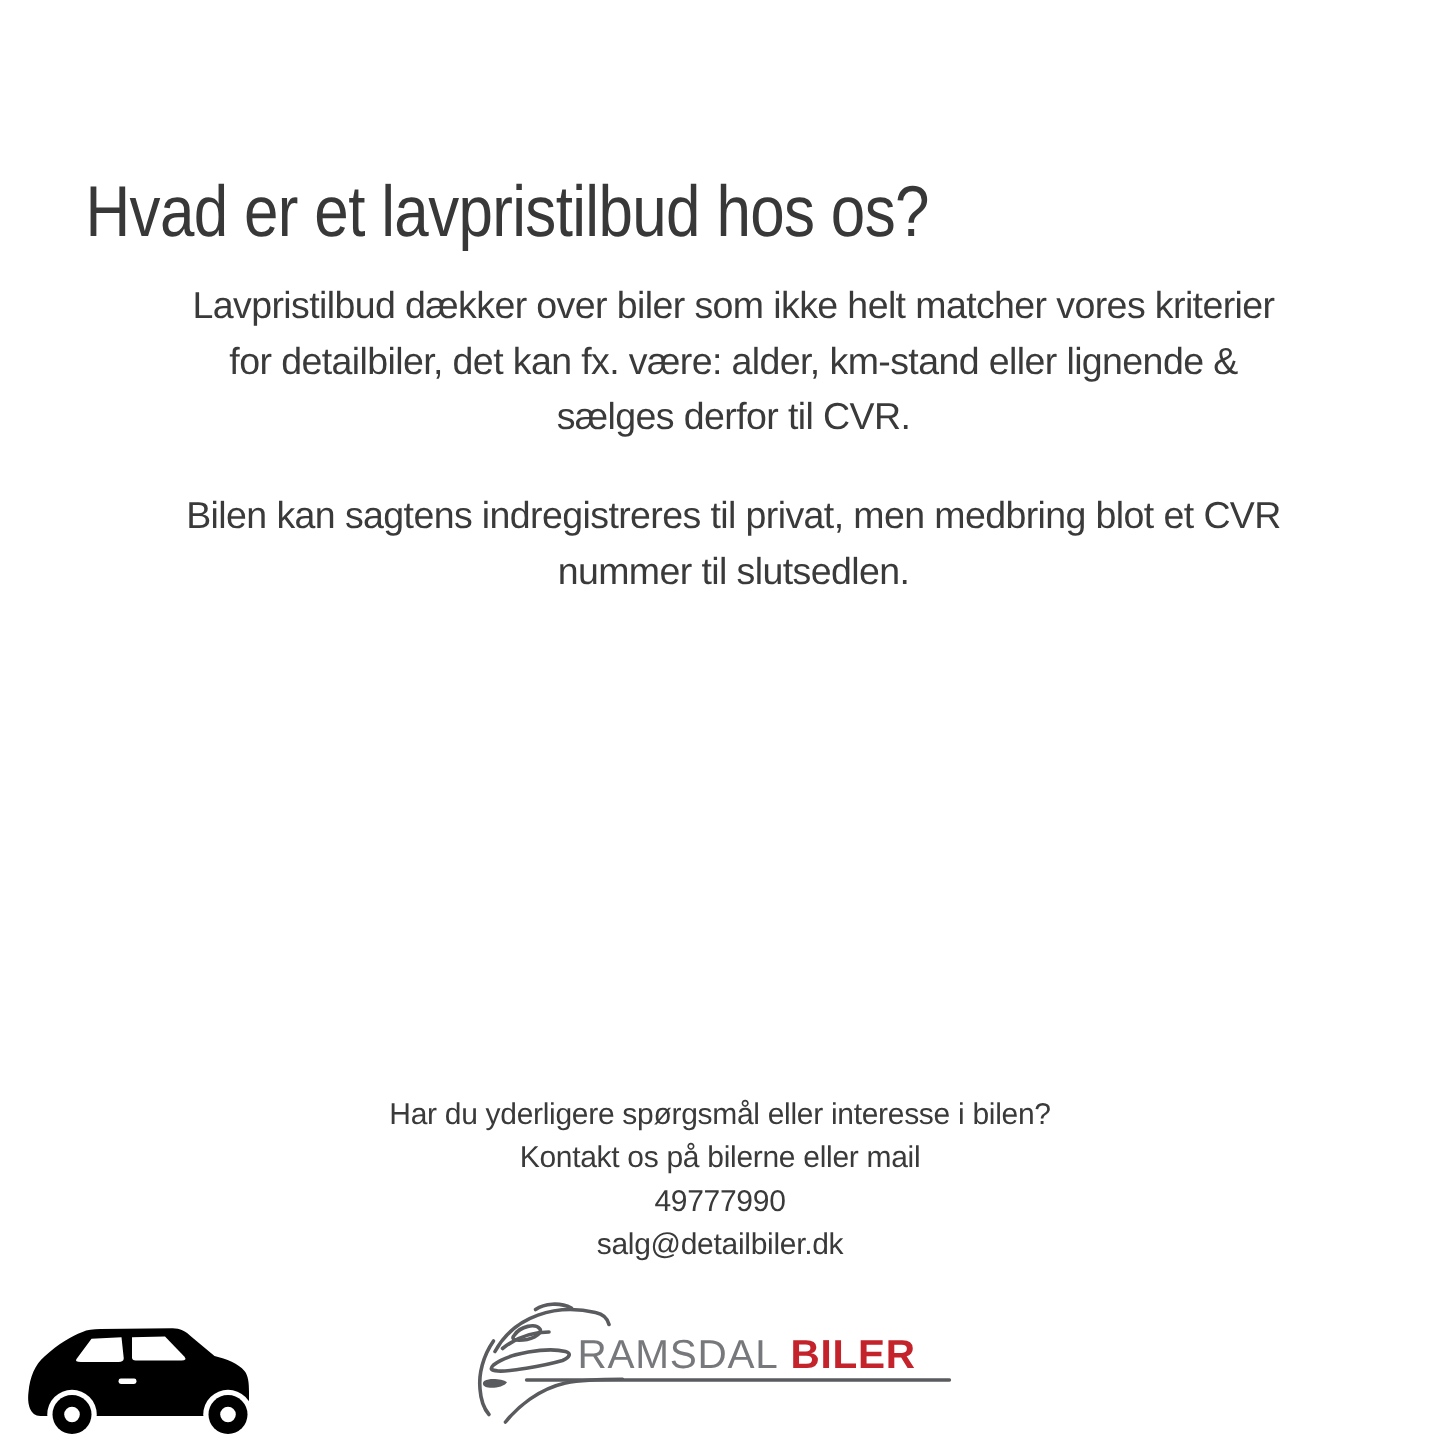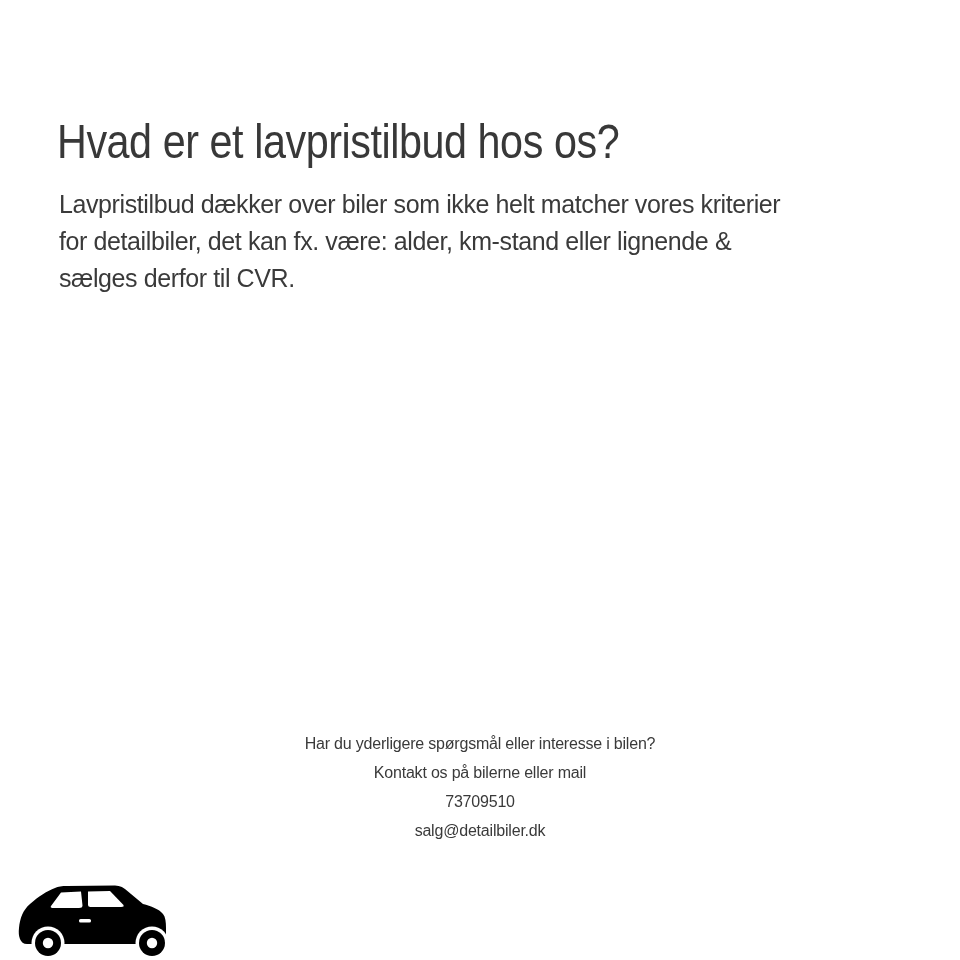--- a/index.html
+++ b/index.html
@@ -18,32 +18,33 @@
     letter-spacing: -0.5px; white-space: nowrap;
     transform: scaleX(0.86); transform-origin: left top;
     color: #383838;
   }
 
   .para {
     position: absolute; left: 59px; width: 860px;
     font-size: 25px; line-height: 37px; font-weight: 400;
     letter-spacing: -0.4px; white-space: pre-line;
     color: #3a3a3a;
+    text-align: center;
   }
   .para-1 { top: 186px; }
   .para-2 { top: 326px; }
   .para-3 { top: 434px; }
   .para-4 { top: 582px; }
 
   .contact {
     position: absolute; left: 0; top: 729px; width: 960px;
     text-align: center; color: #3a3a3a;
   }
   .contact-line {
-    font-size: 16px; line-height: 29px; letter-spacing: -0.2px;
+    font-size: 20px; line-height: 29px; letter-spacing: -0.2px;
   }
 
   .car-icon-wrap { position: absolute; left: 17px; top: 876px; width: 150px; height: 84px; }
   .logo-wrap { position: absolute; left: 315px; top: 860px; width: 322px; height: 96px; }
   .logo-svg { position: absolute; left: 0; top: 0; }
   .logo-text {
     position: absolute; left: 70px; top: 29px;
     font-size: 27px; line-height: 28px; white-space: nowrap;
     letter-spacing: 0.5px;
   }
@@ -53,25 +54,27 @@
 </head>
 <body>
 
 <div class="page">
 
   <h1 class="heading">Hvad er et lavpristilbud hos os?</h1>
 
   <div class="para para-1">Lavpristilbud dækker over biler som ikke helt matcher vores kriterier
 for detailbiler, det kan fx. være: alder, km-stand eller lignende &amp;
 sælges derfor til CVR.</div>
+  <div class="para para-2">Bilen kan sagtens indregistreres til privat, men medbring blot et CVR
+nummer til slutsedlen.</div>
 
   <div class="contact">
     <div class="contact-line">Har du yderligere spørgsmål eller interesse i bilen?</div>
     <div class="contact-line">Kontakt os på bilerne eller mail</div>
-    <div class="contact-line">73709510</div>
+    <div class="contact-line">49777990</div>
     <div class="contact-line">salg@detailbiler.dk</div>
   </div>
 
   <div class="car-icon-wrap">
     <svg width="150" height="84" viewBox="0 0 150 84" xmlns="http://www.w3.org/2000/svg">
       <path fill="#000000" d="M 10,68
         C 3,68 1,60 2,52
         C 3,42 6,34 13,28
         C 22,20 30,15 38,12
         C 41,10.5 45,10 50,10
@@ -90,14 +93,32 @@
       <rect fill="#ffffff" x="62" y="43" width="12" height="3.6" rx="1.6"></rect>
       <circle cx="31" cy="67" r="16.5" fill="#ffffff"></circle>
       <circle cx="31" cy="67" r="13" fill="#000000"></circle>
       <circle cx="31" cy="67" r="5.2" fill="#ffffff"></circle>
       <circle cx="135" cy="67" r="16.5" fill="#ffffff"></circle>
       <circle cx="135" cy="67" r="13" fill="#000000"></circle>
       <circle cx="135" cy="67" r="5.2" fill="#ffffff"></circle>
     </svg>
   </div>
 
+  <div class="logo-wrap">
+    <svg class="logo-svg" width="322" height="96" viewBox="0 0 322 96" xmlns="http://www.w3.org/2000/svg">
+      <g stroke="#5a5b5e" stroke-width="2.4" fill="none" stroke-linecap="round">
+        <path d="M 15,41 C 28,17 56,9 82,15 C 87,16 90,19 91,23"></path>
+        <path d="M 66,12 C 58,8 48,9 42,13"></path>
+        <path d="M 28,30 C 32,24 42,22 45,26 C 47,30 38,33.5 31,33.5 C 27,33.5 26,32 28,30 Z"></path>
+        <path d="M 20,39 C 30,31 41,28 51,28"></path>
+        <path d="M 14,50 C 24,42 50,38 62,41 C 66,42 65,45 60,47 C 46,51 24,54.5 17,54 C 12,53.5 11.5,52.5 14,50 Z"></path>
+        <path d="M 14,34 C 7,44 4,56 5,66 C 5.5,73 7.5,79 11,83"></path>
+        <path d="M 22,88 C 30,78 44,66 62,62 C 74,59.6 88,59.5 100,59.5"></path>
+        <path d="M 36,60 L 318,60" stroke-width="2.2"></path>
+      </g>
+      <path fill="#5a5b5e" d="M 8,60.5 C 12,58.5 20,59.5 23,61.5 C 21,65 12,66 8.5,64.5 C 6.5,63.5 6.5,61.5 8,60.5 Z"></path>
+    </svg>
+    <div class="logo-text">
+      <span class="logo-gray">RAMSDAL</span><span class="logo-red">BILER</span>
+    </div>
+  </div>
 
 </div>
 
 </body></html>

